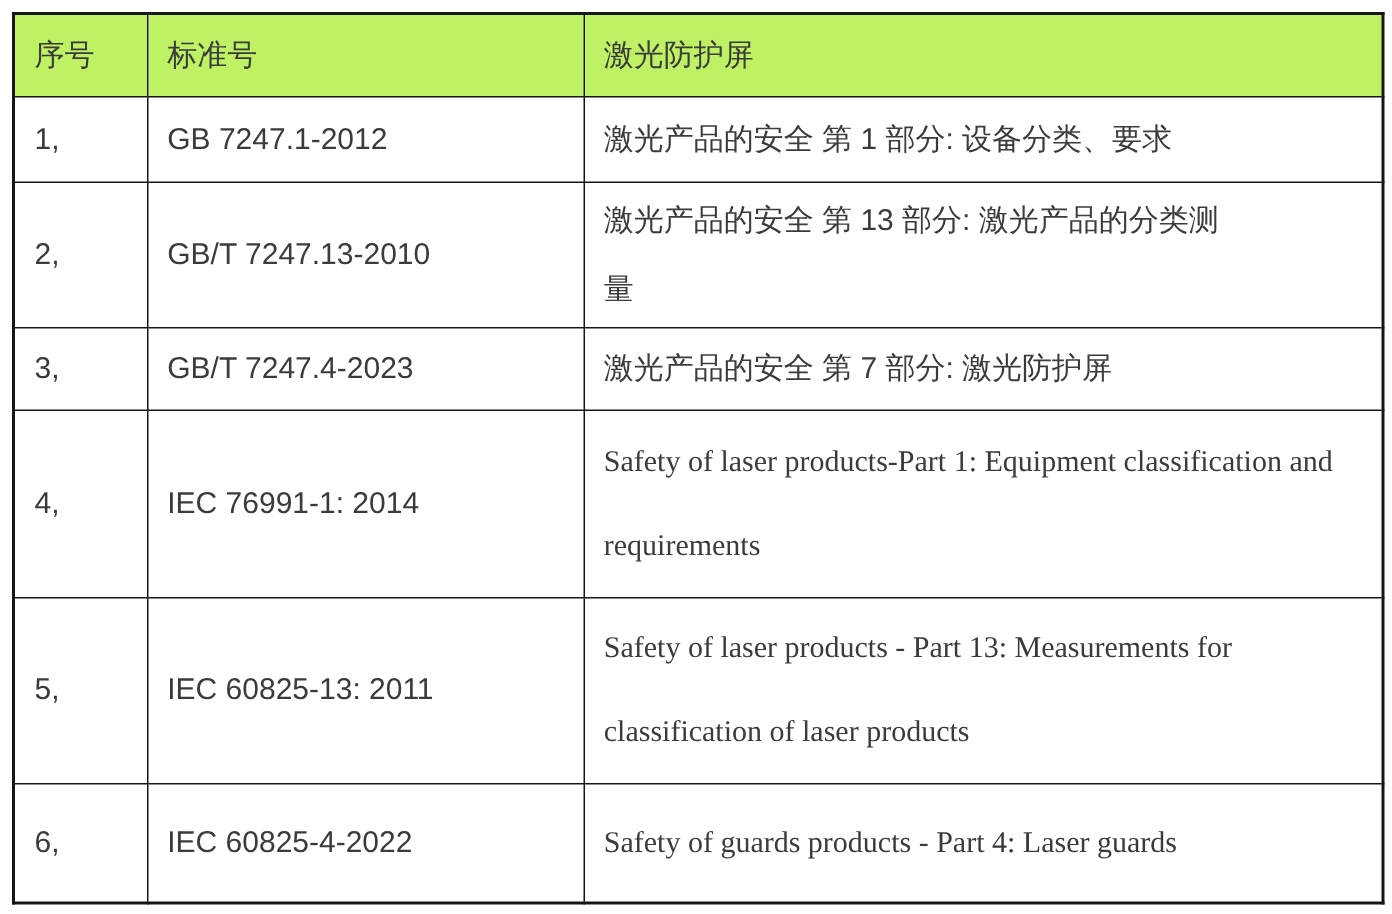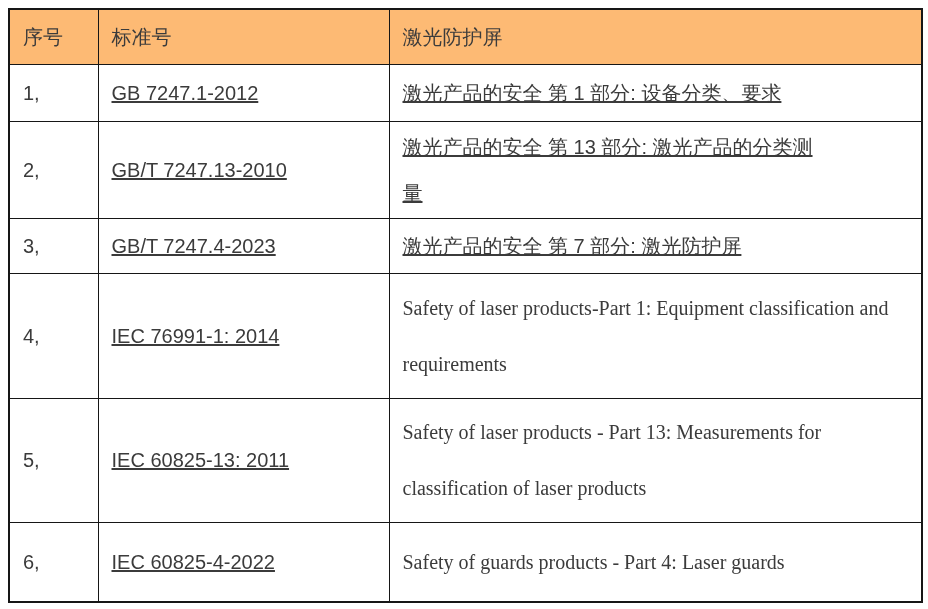--- a/index.html
+++ b/index.html
@@ -20,30 +20,29 @@
   .std-table td, .std-table th {
     border: 1px solid #161616;
     vertical-align: middle;
     text-align: left;
     font-weight: normal;
     font-size: 20px;
     padding: 0 13px;
     overflow: hidden;
   }
   .std-table thead th {
-    background: #fdba74;
+    background: #bef264;
     line-height: 24px;
     margin-left: 42px;
   }
   .cell-idx  { line-height: 24px; }
-  .cell-code { line-height: 24px; text-decoration: underline; }
+  .cell-code { line-height: 24px; }
   .cell-name-cjk {
     line-height: 46px;
     white-space: pre-wrap;   
-    text-decoration: underline;
   }
   .cell-name-en {
     line-height: 56px;
     text-align: justify;
     font-family: Liberation Serif, serif;
   }
 </style>
 </head>
 <body>
 

